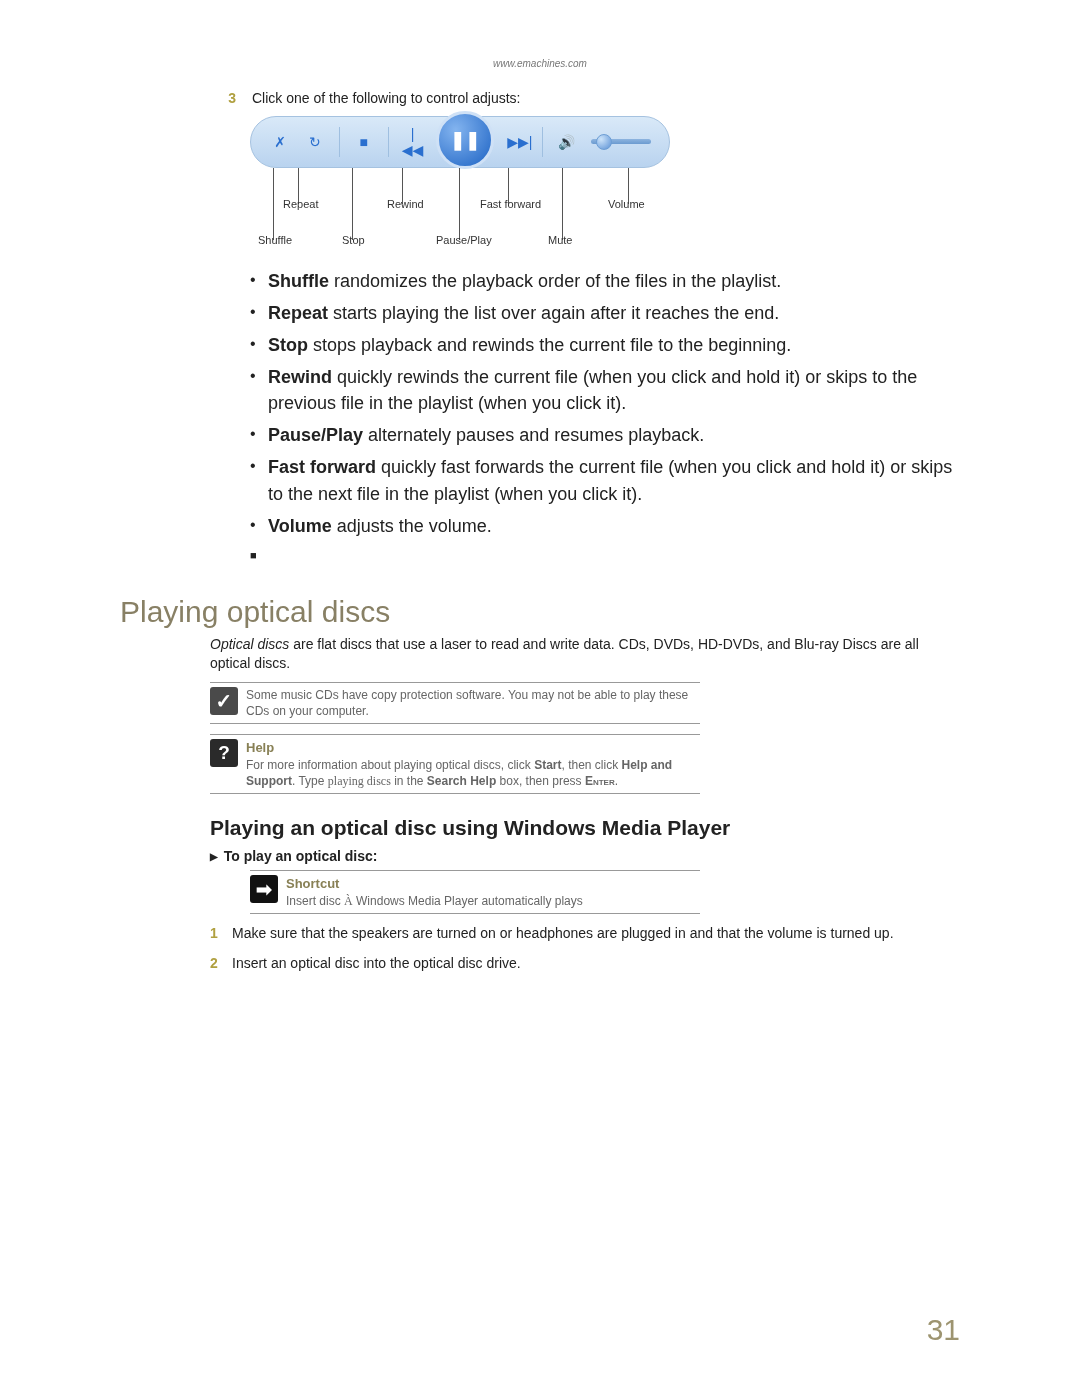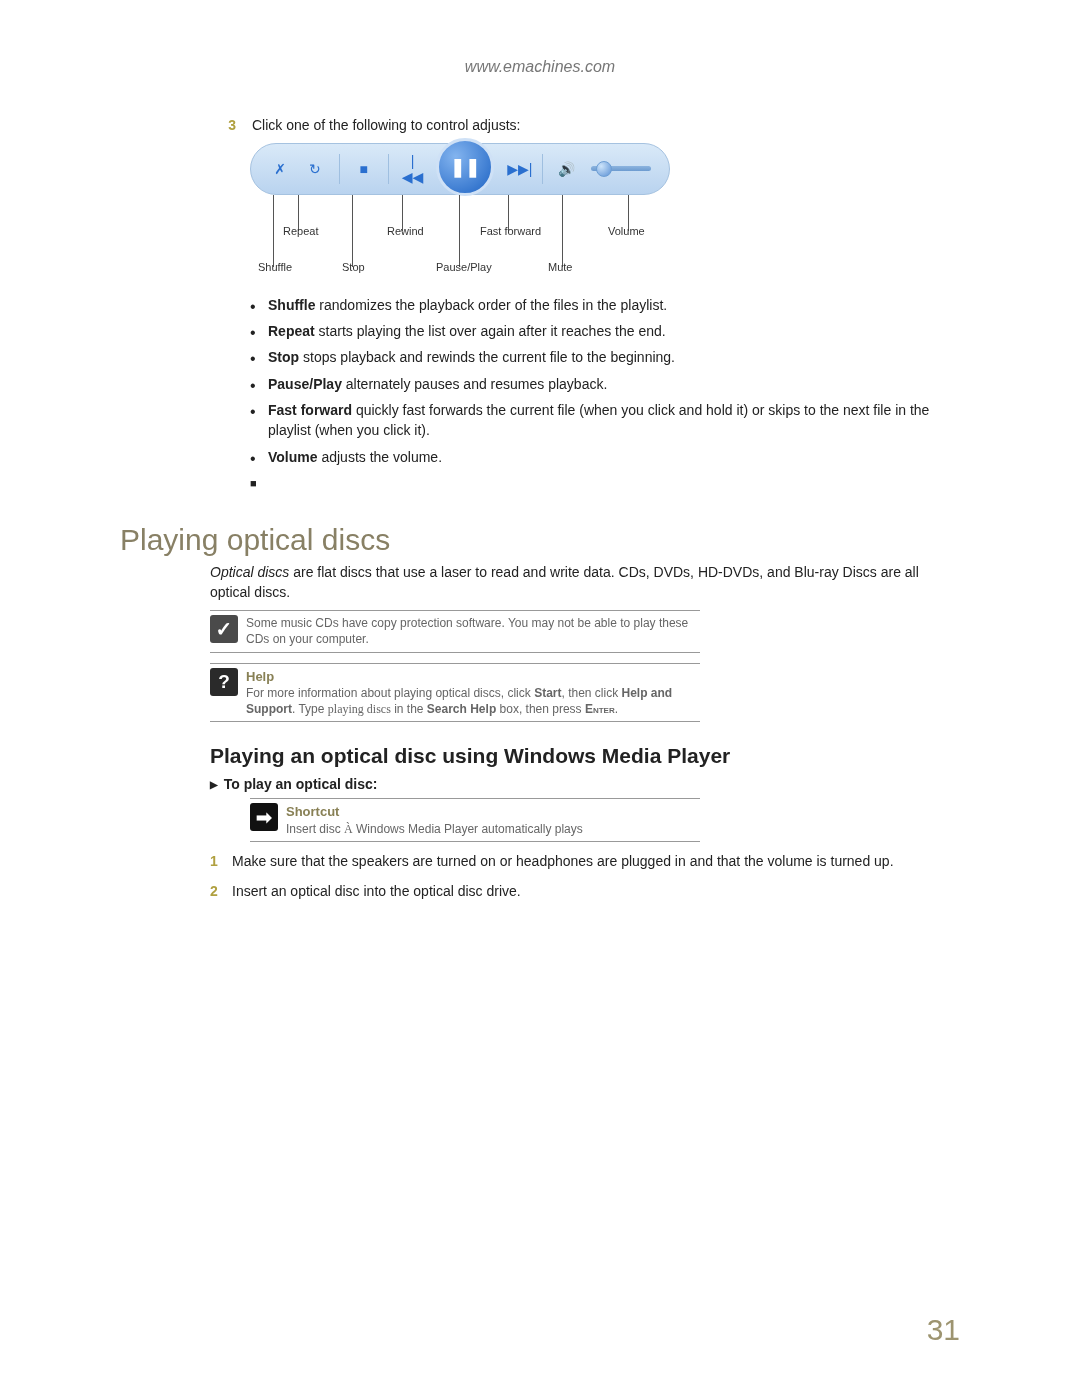--- a/index.html
+++ b/index.html
@@ -13,22 +13,22 @@
     width: 1080px;
     height: 1397px;
     position: relative;
     box-sizing: border-box;
     padding: 58px 120px 40px 120px;
   }
   .header-url {
     text-align: center;
     font-style: italic;
     color: #777;
-    font-size: 16px;
-    margin-bottom: 40px;
+    font-size: 10px;
+    margin-bottom: 20px;
   }
   .body-block {
     margin-left: 90px;
   }
   .step {
     display: flex;
     align-items: baseline;
     margin-bottom: 6px;
   }
   .step-num {
@@ -104,21 +104,21 @@
     position:absolute; width:1px; background:#555; top:0;
   }
   .callouts .lbl {
     position:absolute; font-size:11px; color:#333; white-space:nowrap;
   }
   
   .bullets {
     margin: 10px 0 10px 40px;
     padding: 0;
     list-style: none;
-    font-size: 14px;
+    font-size: 18px;
     line-height: 1.45;
   }
   .bullets li {
     position: relative;
     padding-left: 18px;
     margin-bottom: 6px;
   }
   .bullets li::before {
     content: "•";
     position: absolute; left: 0; top: 0;
@@ -271,20 +271,21 @@
         <div class="lbl" style="left:92px; top:66px;">Stop</div>
         <div class="lbl" style="left:186px; top:66px;">Pause/Play</div>
         <div class="lbl" style="left:298px; top:66px;">Mute</div>
       </div>
     </div>
 
     <ul class="bullets">
       <li><b>Shuffle</b><span> randomizes the playback order of the files in the playlist.</span></li>
       <li><b>Repeat</b><span> starts playing the list over again after it reaches the end.</span></li>
       <li><b>Stop</b><span> stops playback and rewinds the current file to the beginning.</span></li>
+      <li><b>Rewind</b><span> quickly rewinds the current file (when you click and hold it) or skips to the previous file in the playlist (when you click it).</span></li>
       <li><b>Pause/Play</b><span> alternately pauses and resumes playback.</span></li>
       <li><b>Fast forward</b><span> quickly fast forwards the current file (when you click and hold it) or skips to the next file in the playlist (when you click it).</span></li>
       <li><b>Volume</b><span> adjusts the volume.</span></li>
     </ul>
     <div class="end-square">■</div>
   </div>
 
   <h1 class="section">Playing optical discs</h1>
   <div class="para">
     <i>Optical discs</i><span> are flat discs that use a laser to read and write data. CDs, DVDs, HD-DVDs, and Blu-ray Discs are all optical discs.</span>

